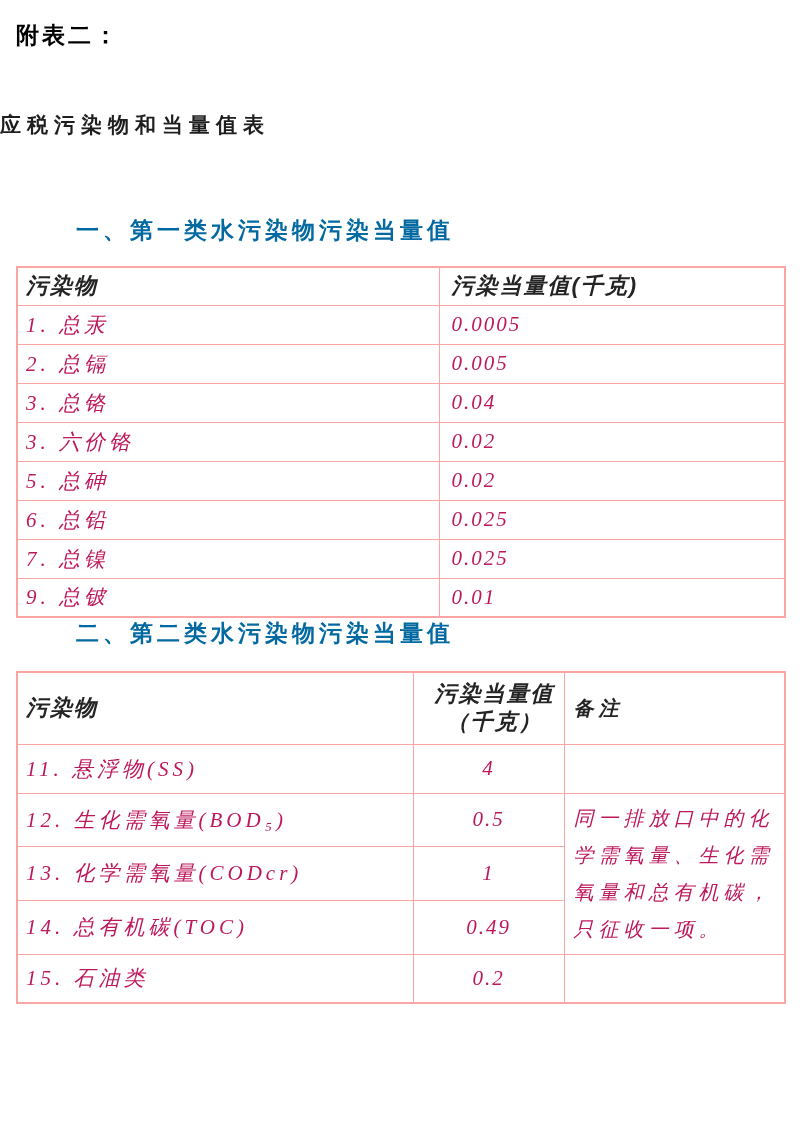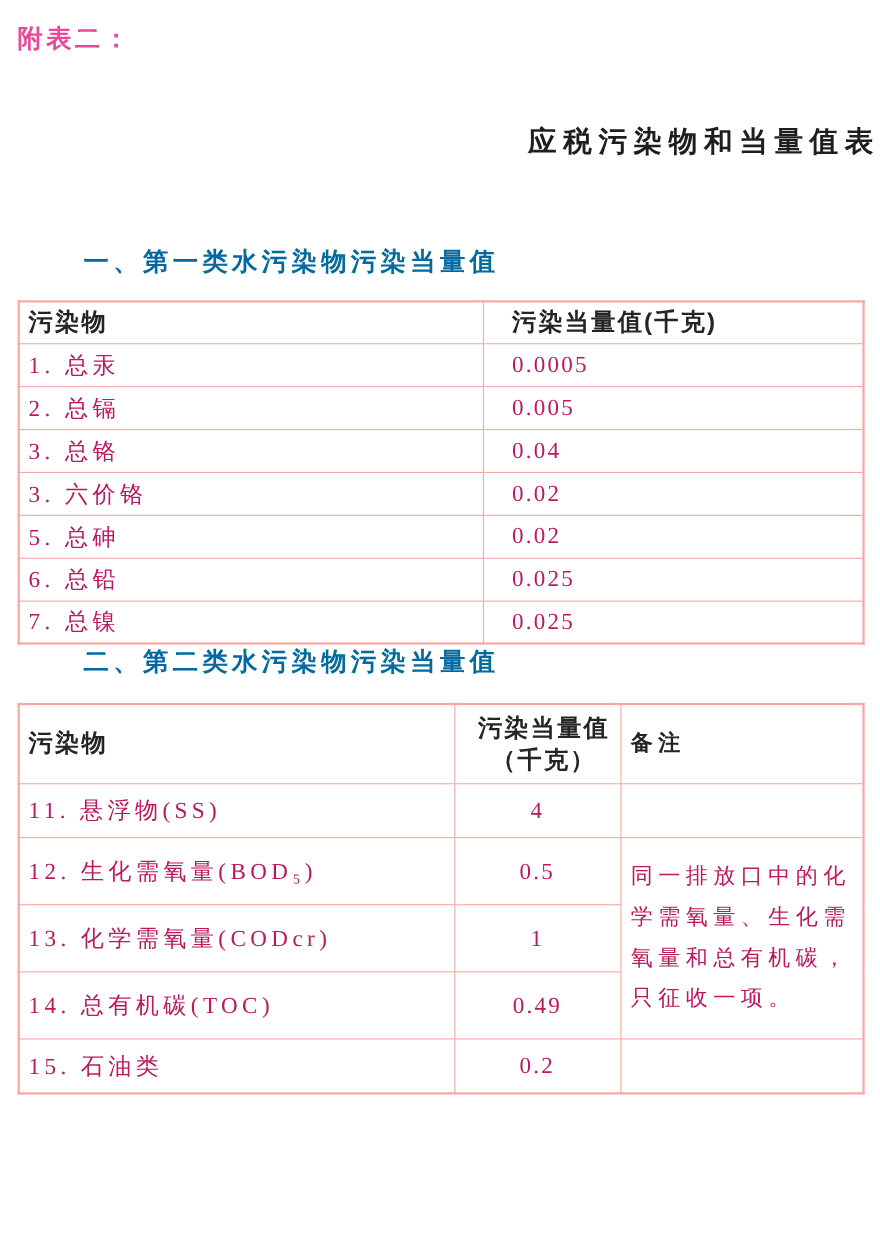--- a/index.html
+++ b/index.html
@@ -9,29 +9,29 @@
     color: #262626;
   }
   .page { width: 800px; height: 1136px; position: relative; }
 
   .appendix-label {
     margin: 20px 0 0 16px;
     font-family: "Liberation Sans", "DejaVu Sans", sans-serif;
     font-weight: bold;
     font-size: 23px;
     letter-spacing: 3px;
-    color: #ec4899;
+    color: #000000;
   }
 
   .doc-title {
     margin-top: 60px;
-    text-align: right;
+    text-align: left;
     font-family: "Liberation Serif", "DejaVu Serif", serif;
     font-weight: bold;
-    font-size: 26px;
+    font-size: 21px;
     letter-spacing: 6px;
     color: #1e1e1e;
   }
 
   .section-heading {
     font-family: "Liberation Sans", "DejaVu Sans", sans-serif;
     font-weight: bold;
     font-size: 23px;
     letter-spacing: 4px;
     color: #0369a1;
@@ -39,21 +39,21 @@
   }
   .section-heading.first { margin-top: 76px; }
   .section-heading.second { }
 
   table {
     border-collapse: collapse;
     margin: 20px 0 0 16px;
     table-layout: fixed;
     width: 768px;
   }
-  table, th, td { border: 1px solid #fca5a5; }
+  table, th, td { border: 1px solid #fca5a5; font-style: italic; }
   table { border-width: 2px; }
 
   th {
     font-family: "Liberation Sans", "DejaVu Sans", sans-serif;
     font-weight: bold;
     font-size: 22px;
     letter-spacing: 2px;
     color: #242424;
     text-align: center;
     vertical-align: middle;
@@ -64,29 +64,29 @@
     font-size: 21px;
     letter-spacing: 4px;
     vertical-align: middle;
     color: #be185d;
   }
 
   
   .t1 th { height: 38px; }
   .t1 td { height: 39px; }
   .t1 .c-name  { width: 422px; padding-left: 8px; text-align: left; }
-  .t1 .c-value { width: 346px; padding-left: 26px; text-align: left; letter-spacing: 2px; }
+  .t1 .c-value { width: 346px; padding-left: 12px; text-align: left; letter-spacing: 2px; }
 
   
   .t2 { margin-top: 22px; }
   .t2 th { height: 72px; padding-left: 12px; }
   .t2 td { height: 49px; }
   .t2 .c-name   { width: 396px; padding-left: 8px; text-align: left; }
   .t2 .c-value  { width: 151px; text-align: center; letter-spacing: 2px; }
-  .t2 .c-remark { width: 221px; padding: 17px 9px; text-align: left;
+  .t2 .c-remark { width: 221px; padding: 6px 9px; text-align: left;
                   font-size: 20px; letter-spacing: 5px; line-height: 37px; }
 </style>
 </head>
 <body>
 
 <div class="page">
 
   <div class="appendix-label">附表二：</div>
 
   <div class="doc-title">应税污染物和当量值表</div>
@@ -122,20 +122,24 @@
         <td class="c-value">0.02</td>
       </tr>
       <tr>
         <td class="c-name">6. 总铅</td>
         <td class="c-value">0.025</td>
       </tr>
       <tr>
         <td class="c-name">7. 总镍</td>
         <td class="c-value">0.025</td>
       </tr>
+      <tr>
+        <td class="c-name">9. 总铍</td>
+        <td class="c-value">0.01</td>
+      </tr>
     </tbody>
   </table>
 
   <div class="section-heading second">二、第二类水污染物污染当量值</div>
 
   <table class="t2">
     <thead>
       <tr>
         <th class="c-name">污染物</th>
         <th class="c-value">污染当量值

